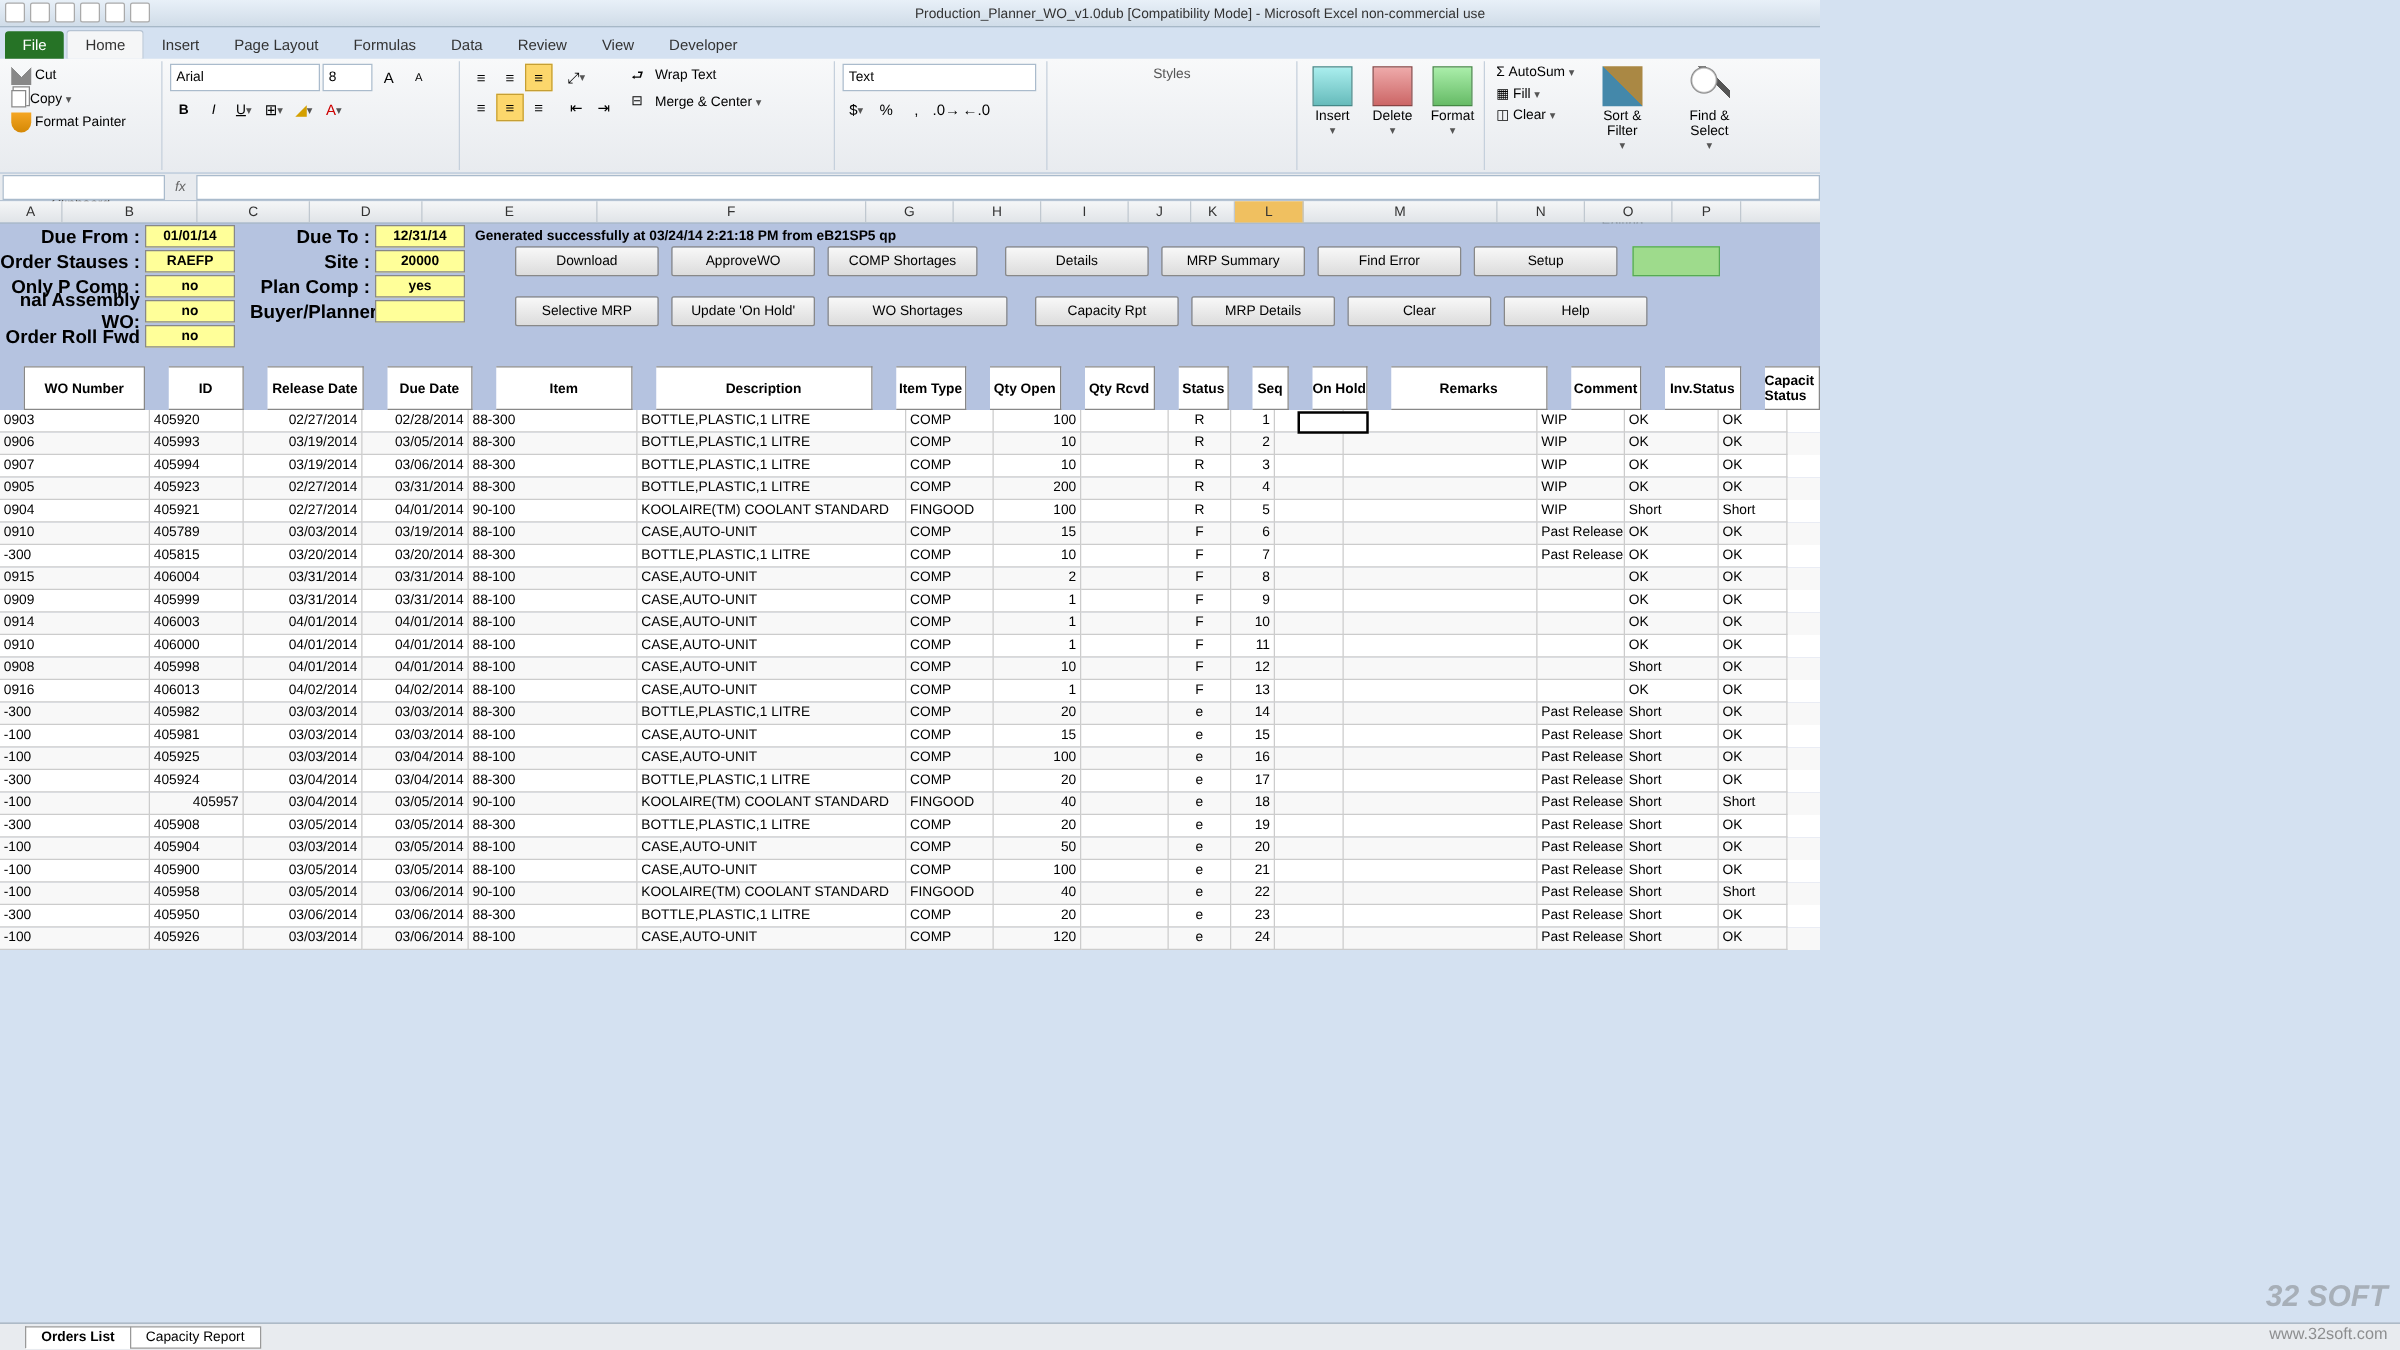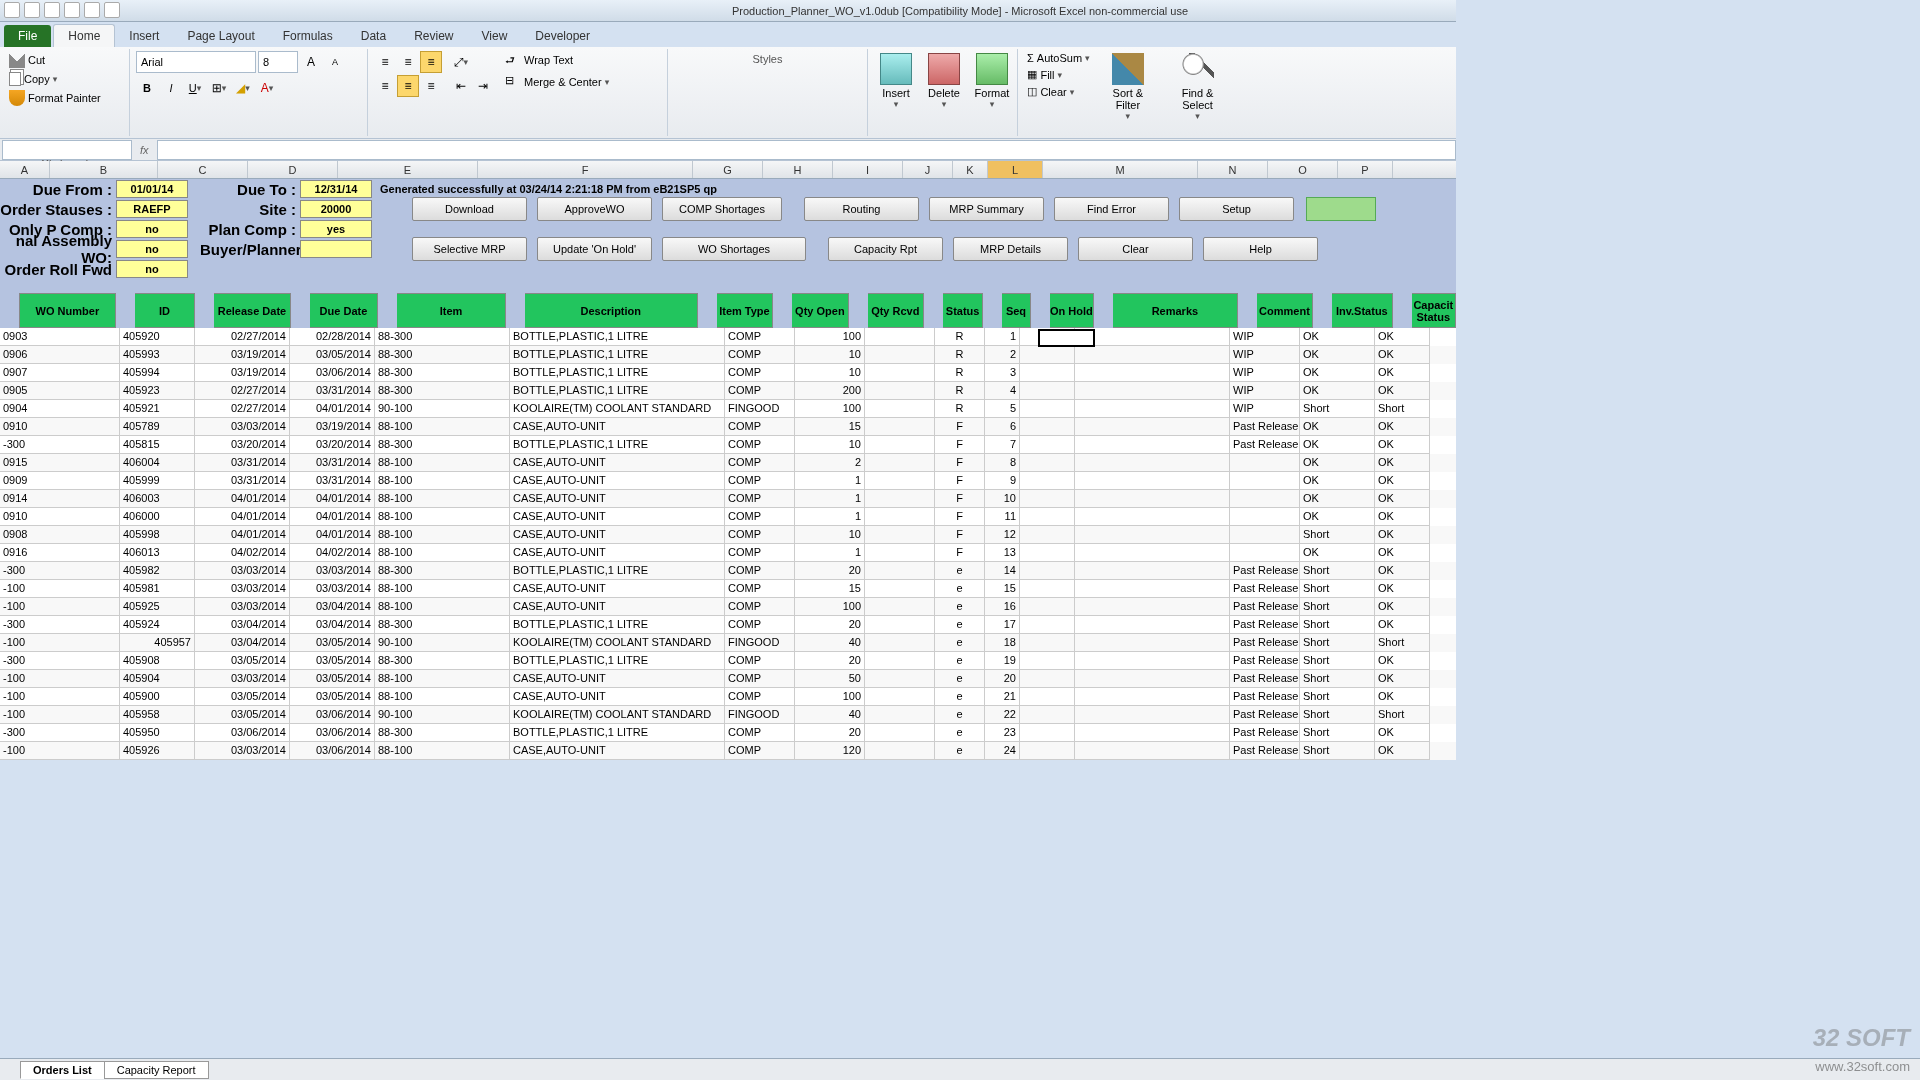--- a/index.html
+++ b/index.html
@@ -46,21 +46,21 @@
 .sheet{position:relative;}
 .col-headers{display:flex;height:18px;background:linear-gradient(#f5f6f7,#e0e4e8);border-bottom:1px solid #9ab;}
 .col-h{border-right:1px solid #c0c8d0;text-align:center;line-height:18px;color:#333;}
 .col-h.sel{background:#f0c060;}
 .worksheet-area{background:#b5c3e0;}
 .param-row{display:flex;align-items:center;height:20px;}
 .param-label{text-align:right;padding-right:4px;font-weight:bold;font-size:15px;}
 .param-cell{background:#ffff99;border:1px solid #888;text-align:center;height:18px;line-height:16px;font-weight:bold;font-size:11px;}
 .action-btn{background:linear-gradient(#f8f8f8,#dcdcdc);border:1px solid #888;border-radius:2px;height:24px;padding:0 8px;font-size:11px;cursor:pointer;text-align:center;line-height:22px;}
 .table-hdr{display:flex;height:35px;}
-.th{background:#22c55e;border:1px solid #888;border-left:none;display:flex;align-items:center;justify-content:center;font-weight:bold;text-align:center;font-size:11px;margin-left:19px;}
+.th{background:#ffffff;border:1px solid #888;border-left:none;display:flex;align-items:center;justify-content:center;font-weight:bold;text-align:left;font-size:11px;margin-left:19px;}
 .th:first-child{border-left:1px solid #888;}
 .data-rows{}
 .dr{display:flex;height:18px;background:#fff;}
 .dr:nth-child(even){background:#f8f8f8;}
 .td{border-right:1px solid #ccc;border-bottom:1px solid #ccc;padding:0 3px;line-height:17px;font-size:11px;overflow:hidden;white-space:nowrap;}
 .td.ral{text-align:right;}
 .td.ctr{text-align:center;}
 .sel-cell{border:2px solid #000;background:#fff;position:absolute;}
 .sheet-tabs{position:absolute;bottom:0;left:0;right:0;height:22px;background:#e8ebef;border-top:1px solid #9ab;display:flex;align-items:center;padding-left:20px;}
 .sh-tab{padding:2px 12px;background:#fff;border:1px solid #999;margin-right:-1px;font-size:11px;cursor:pointer;}
@@ -170,20 +170,33 @@
           </div>
         <div class="btn-small dd">
             <span class="icon">⊟</span>
             <span>Merge &amp; Center</span>
           </div>
       </div>
     </div>
     <div class="group-label">Alignment</div>
   </div>
 
+  <div class="group" style="width:170px">
+    <div class="vstack" style="gap:4px">
+      <input class="font-select" style="width: 155px;" value="Text">
+      <div class="font-row">
+        <div class="fmt-btn dd">$</div>
+        <div class="fmt-btn">%</div>
+        <div class="fmt-btn">,</div>
+        <div class="fmt-btn">.0→</div>
+        <div class="fmt-btn">←.0</div>
+      </div>
+    </div>
+    <div class="group-label">Number</div>
+  </div>
 
   <div class="group" style="width:200px">
     <div class="group-label">Styles</div>
   </div>
 
   <div class="group" style="width:150px">
     <div class="group-body">
       <div class="big-btn dd">
           <div class="big-icon icon-insert"></div>
           <span>Insert</span>
@@ -272,21 +285,21 @@
       <div style="width:12px"></div>
       <div class="param-label" style="width:100px">Site :</div>
       <div class="param-cell" style="width:72px">20000</div>
       <div style="width:40px"></div>
       <div class="action-btn" style="width:115px">Download</div>
       <div style="width:10px"></div>
       <div class="action-btn" style="width:115px">ApproveWO</div>
       <div style="width:10px"></div>
       <div class="action-btn" style="width:120px">COMP Shortages</div>
       <div style="width:22px"></div>
-      <div class="action-btn" style="width:115px">Routing</div>
+      <div class="action-btn" style="width:115px">Details</div>
       <div style="width:10px"></div>
       <div class="action-btn" style="width:115px">MRP Summary</div>
       <div style="width:10px"></div>
       <div class="action-btn" style="width:115px">Find Error</div>
       <div style="width:10px"></div>
       <div class="action-btn" style="width:115px">Setup</div>
       <div style="width:12px"></div>
       <div class="green-strip" style="width:70px"></div>
     </div>
 

